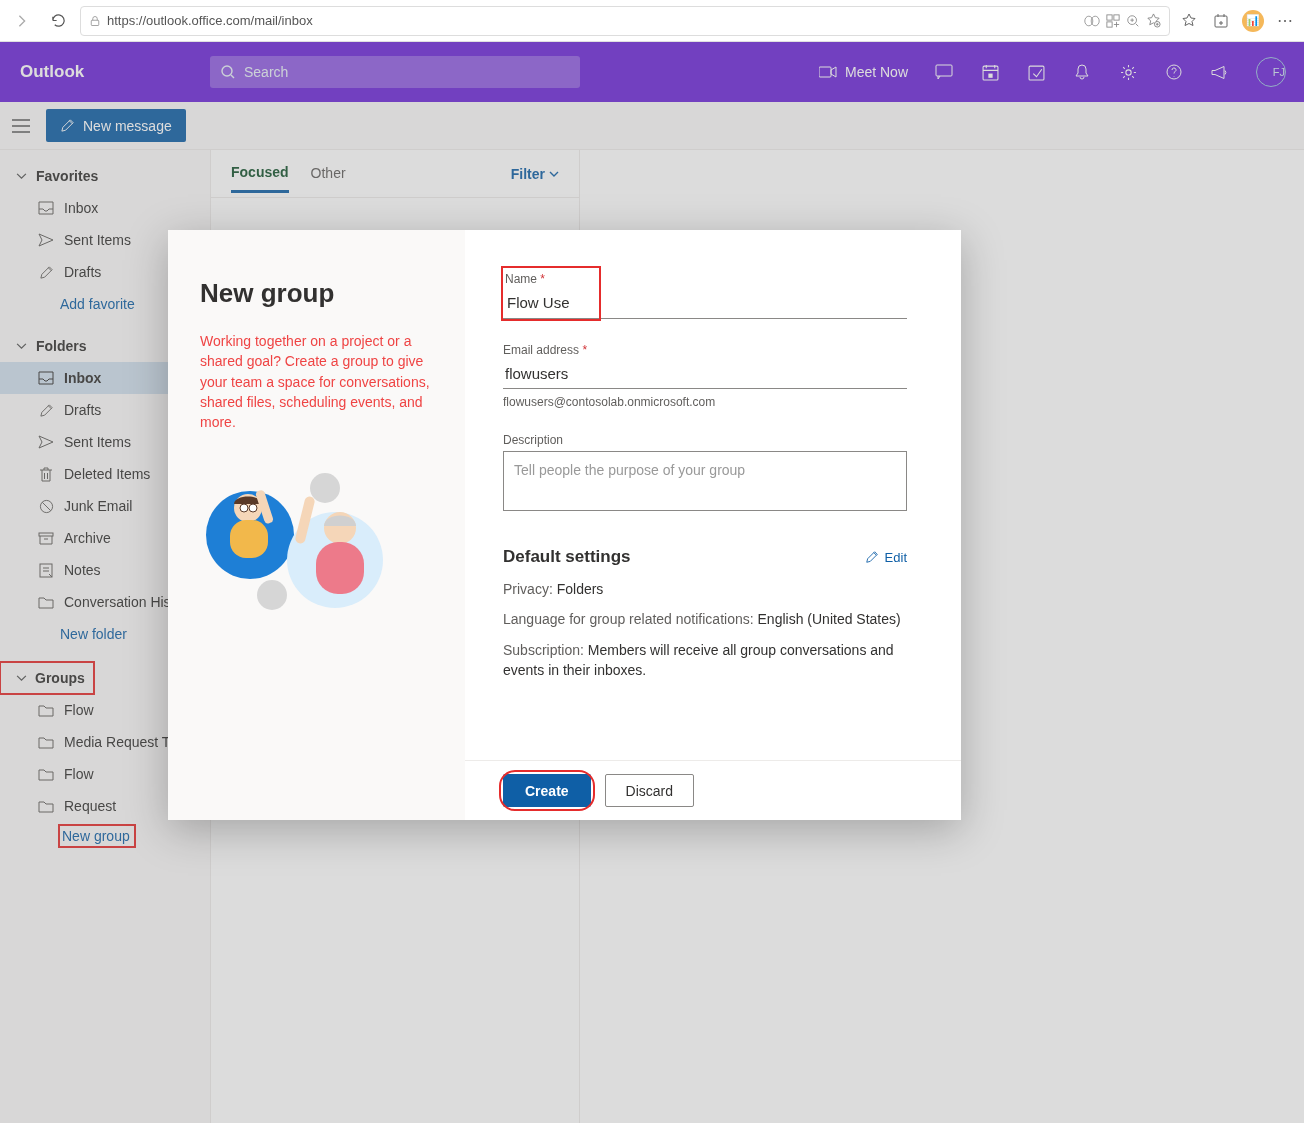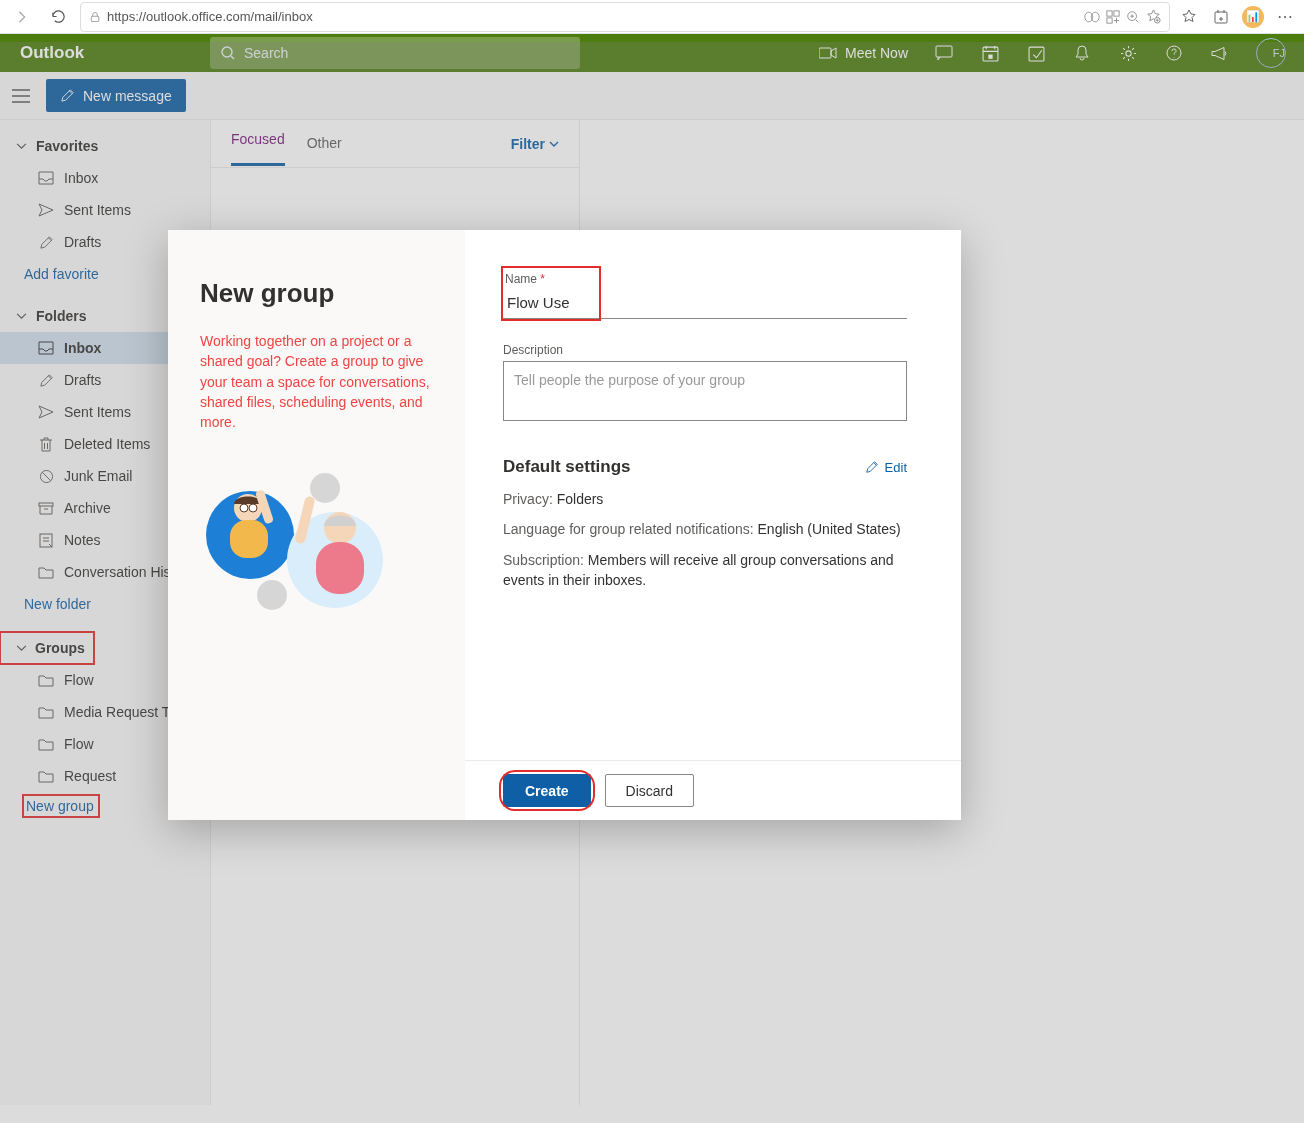--- a/index.html
+++ b/index.html
@@ -1,58 +1,58 @@
 <!DOCTYPE html>
 <html><head>
 <meta charset="utf-8">
 <style>
 * { box-sizing: border-box; margin: 0; padding: 0; font-family: "Segoe UI", Arial, sans-serif; }
 body { width: 1304px; height: 1123px; background: #fff; position: relative; overflow: hidden; }
 
 
-.browser-bar { height: 34px; display: flex; align-items: center; padding: 0 8px; border-bottom: 1px solid #e0e0e0; gap: 8px; }
+.browser-bar { height: 42px; display: flex; align-items: center; padding: 0 8px; border-bottom: 1px solid #e0e0e0; gap: 8px; }
 .browser-bar .nav-btn { width: 28px; height: 28px; display: flex; align-items: center; justify-content: center; color: #888; }
 .url-bar { flex: 1; height: 30px; border: 1px solid #ddd; border-radius: 4px; display: flex; align-items: center; padding: 0 8px; gap: 6px; color: #888; font-size: 13px; }
 .url-bar .url-txt { color: #555; }
 .browser-right { display: flex; align-items: center; gap: 10px; color: #666; }
 .browser-right .ext-icon { width: 22px; height: 22px; display: flex; align-items: center; justify-content: center; }
 .ext-calc { width: 22px; height: 22px; border-radius: 50%; background: #f5b85a; display: flex; align-items: center; justify-content: center; font-size: 11px; }
 
 
-.owa-header { height: 38px; background: #4d7c0f; display: flex; align-items: center; color: #fff; }
+.owa-header { height: 60px; background: #6d28d9; display: flex; align-items: center; color: #fff; }
 .owa-brand { font-size: 17px; font-weight: 600; padding: 0 20px; width: 210px; }
 .owa-search { width: 370px; height: 32px; background: rgba(255,255,255,0.25); border-radius: 3px; display: flex; align-items: center; padding: 0 10px; gap: 8px; color: #e8f0f8; font-size: 14px; }
 .owa-header-spacer { flex: 1; }
 .owa-header-right { display: flex; align-items: center; gap: 26px; padding-right: 18px; }
 .owa-header-right .hi { width: 20px; height: 20px; display:flex; align-items:center; justify-content:center; color:#fff; }
 .meet-now { display:flex; align-items:center; gap:8px; font-size:14px; }
 .avatar { width: 30px; height: 30px; border-radius: 50%; border: 1px solid #9bc0df; display:flex; align-items:center; justify-content:flex-end; font-size:11px; color:#cfe2f2; }
 
 
 .owa-toolbar { height: 48px; display: flex; align-items: center; padding: 0 12px; background:#faf9f8; border-bottom:1px solid #edebe9; gap: 14px; }
 .hamburger { width: 20px; color:#555; }
 .new-msg-btn { background:#0f5fa6; color:#fff; border:none; height:33px; padding:0 14px; border-radius:2px; font-size:14px; display:flex; align-items:center; gap:8px; }
 
 
 .owa-body { display:flex; height: calc(1123px - 42px - 48px - 48px); }
 .sidebar { width: 210px; background:#faf9f8; padding-top:10px; font-size:14px; color:#323130; }
 .sb-section-hdr { display:flex; align-items:center; gap:8px; padding:8px 16px; font-weight:600; }
 .sb-item { display:flex; align-items:center; gap:10px; padding:8px 16px 8px 38px; color:#323130; }
 .sb-item.active { background:#d0e0ed; font-weight:600; }
-.sb-link { padding:8px 16px 8px 24px; color:#0f5fa6; }
+.sb-link { padding:8px 16px 8px 60px; color:#0f5fa6; }
 .sb-icon { width:16px; height:16px; color:#605e5c; display:flex; align-items:center; justify-content:center; flex-shrink:0; }
 .red-box { outline: 2px solid #e52c2c; outline-offset: -1px; }
 .chevron { width:12px; }
 
 
 .content { flex:1; display:flex; }
 .msglist { width: 370px; border-left:1px solid #edebe9; border-right:1px solid #edebe9; }
 .tabs { display:flex; align-items:center; height:48px; padding:0 20px; gap:22px; font-size:14px; border-bottom:1px solid #edebe9; }
 .tab { color:#605e5c; padding-bottom:2px; }
-.tab.active { color:#701a75; font-weight:400; border-bottom:3px solid #0f5fa6; padding-bottom:16px; margin-top:10px; }
+.tab.active { color:#14532d; font-weight:700; border-bottom:3px solid #0f5fa6; padding-bottom:10px; margin-top:10px; }
 .tabs-spacer { flex:1; }
 .filter { color:#0f5fa6; font-weight:600; display:flex; align-items:center; gap:4px; }
 
 
 .overlay { position:absolute; top:42px; left:0; right:0; bottom:0; background:rgba(130,130,130,0.28); }
 
 
 .modal { position:absolute; top:230px; left:168px; width:793px; height:590px; background:#fff; display:flex; box-shadow:0 10px 40px rgba(0,0,0,0.25); }
 .modal-left { width:297px; background:#faf9f8; padding:48px 34px 30px 32px; }
 .modal-left h2 { font-size:26px; font-weight:600; color:#323130; margin-bottom:22px; }
@@ -436,20 +436,25 @@
   </div>
   <div class="modal-right">
     <div class="fld-group">
       <div class="red-box3" style="padding:4px 28px 2px 2px; display:inline-block">
         <div class="fld-label"><span>Name</span> <span class="req">*</span></div>
         <input class="fld-input" style="width: 66px; border-bottom: none; margin: 0px;" value="Flow Users">
       </div>
       <div style="border-bottom:1px solid #8a8886; margin-top:-1px"></div>
     </div>
     <div class="fld-group">
+      <div class="fld-label"><span>Email address</span> <span class="req">*</span></div>
+      <input class="fld-input" value="flowusers" style="">
+      <div class="fld-hint">flowusers@contosolab.onmicrosoft.com</div>
+    </div>
+    <div class="fld-group">
       <div class="fld-label">Description</div>
       <textarea class="fld-textarea" placeholder="Tell people the purpose of your group" style=""></textarea>
     </div>
     <div class="settings-hdr">
       <h3>Default settings</h3>
       <a class="edit-link">
         <span>
             <svg width="14" height="14" viewBox="0 0 16 16">
               <path d="M2 14l1-4 8-8 3 3-8 8zM10 3l3 3" stroke="#0f5fa6" fill="none"></path>
             </svg>

